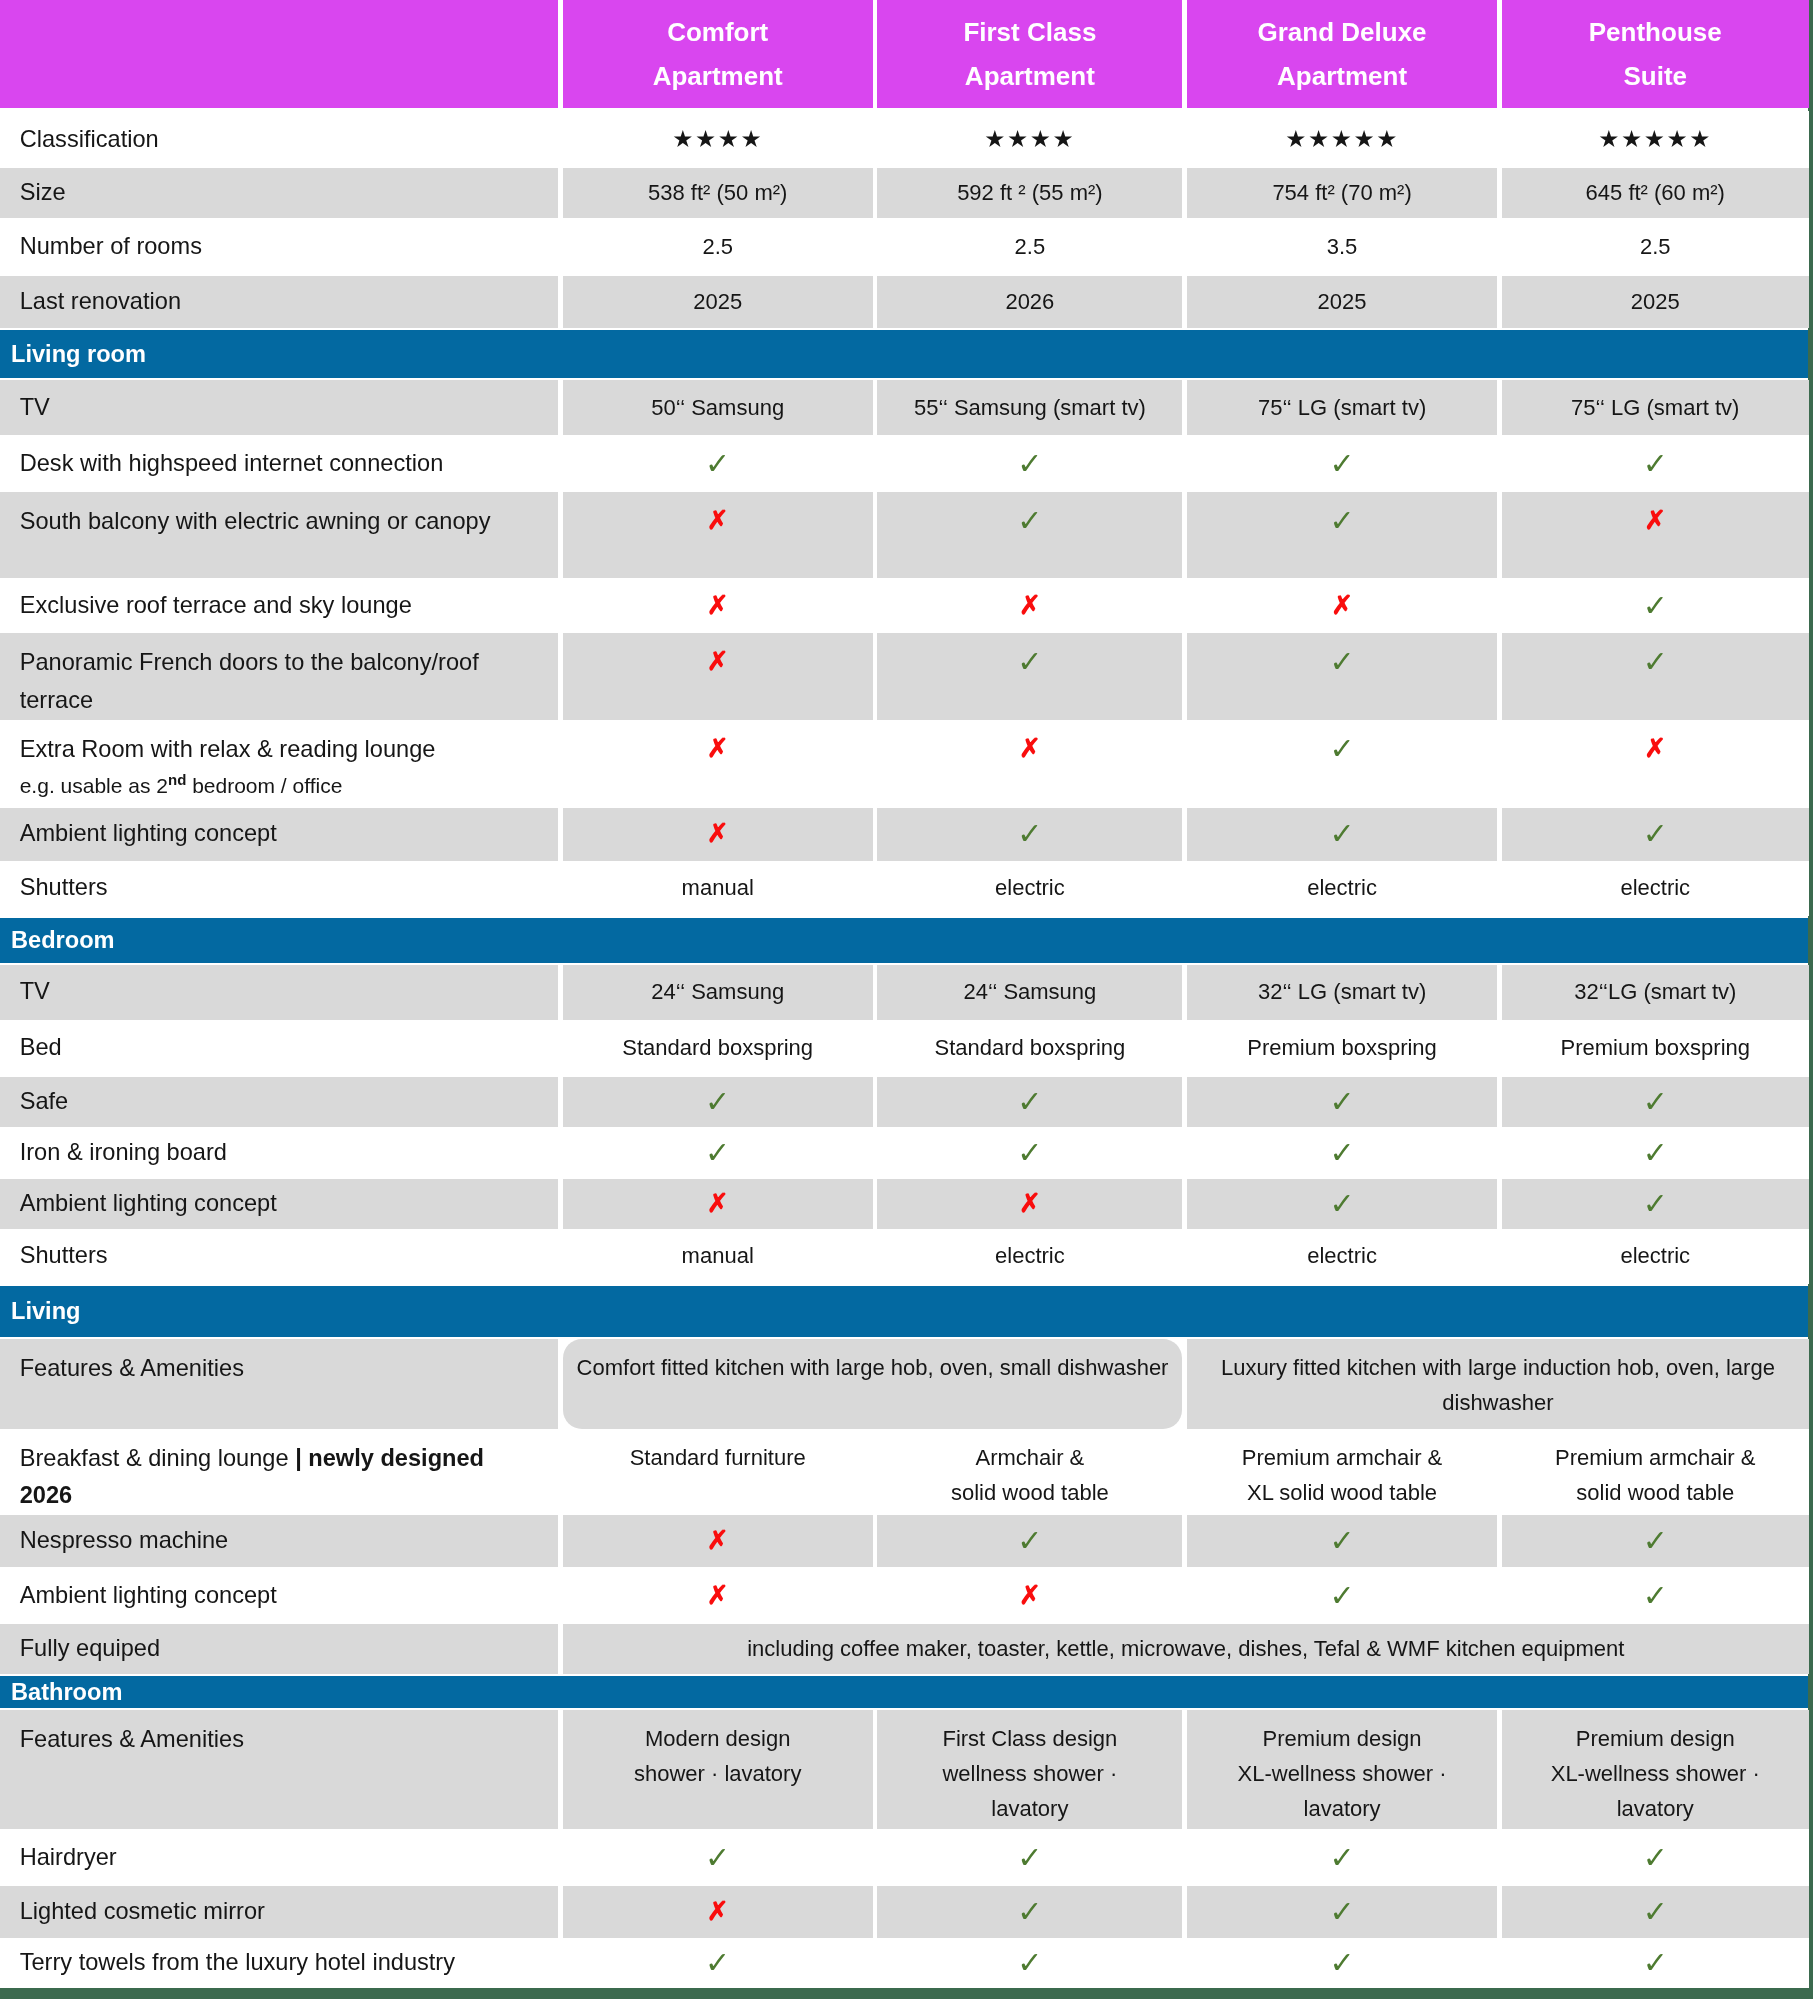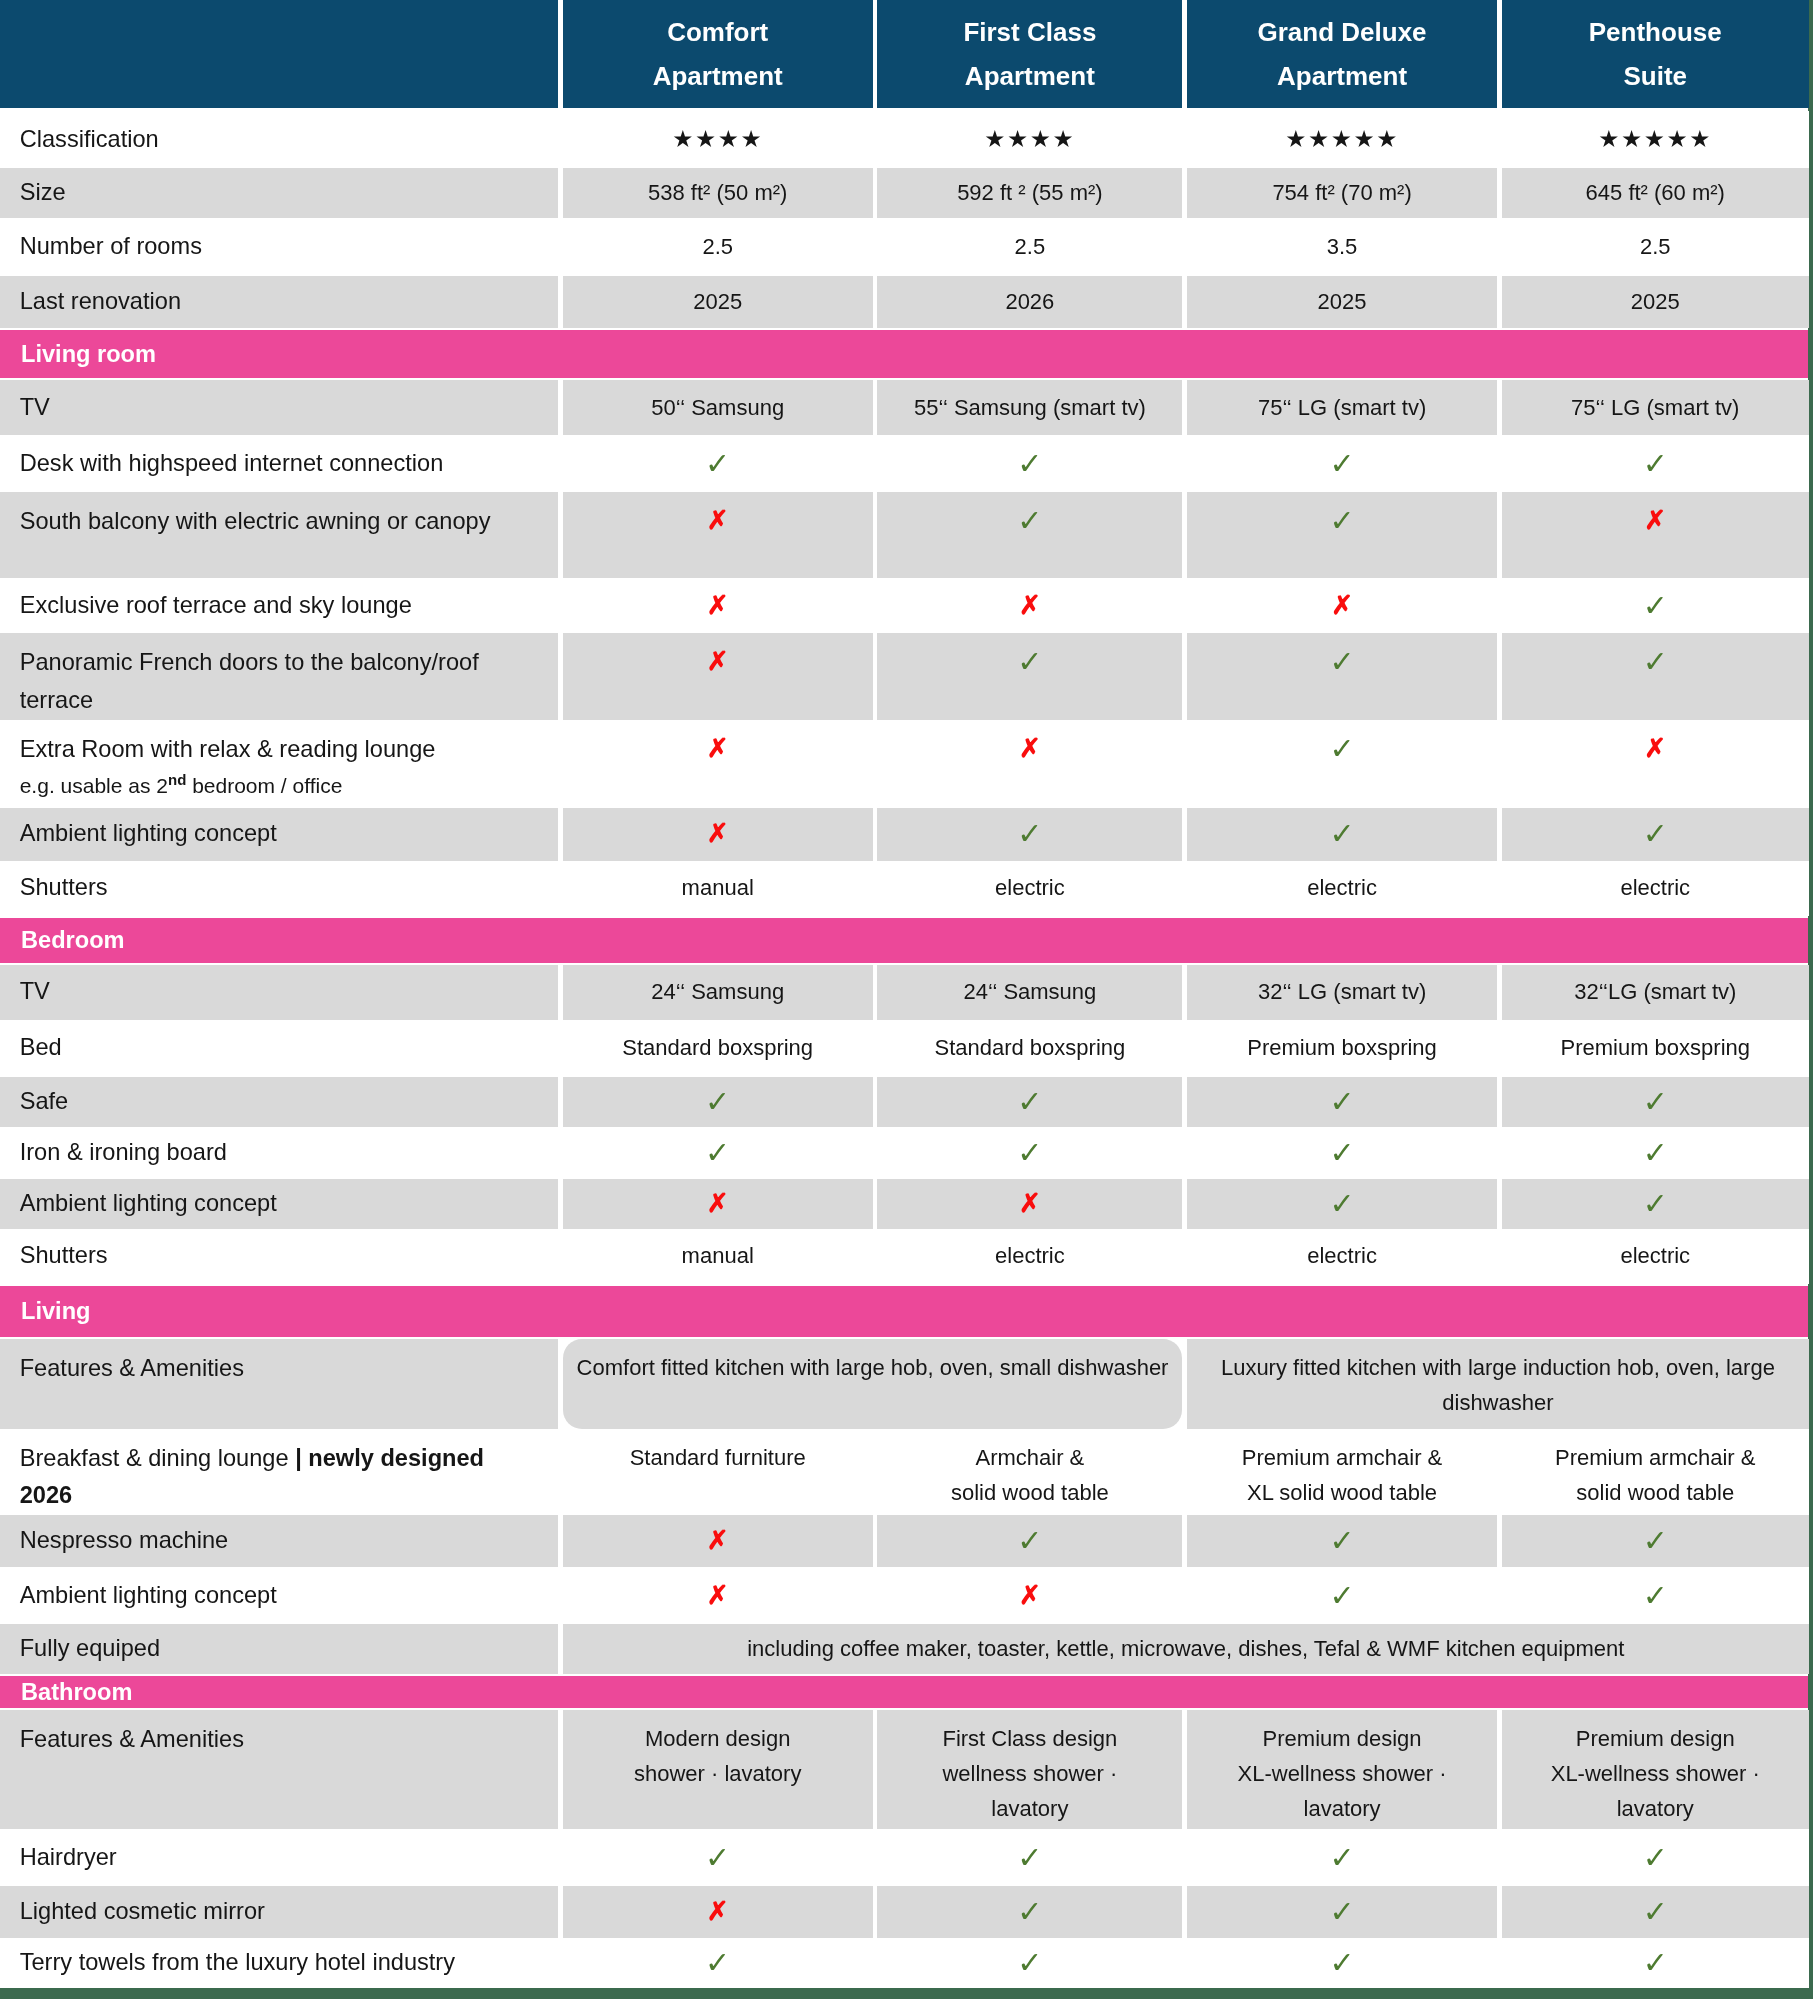--- a/index.html
+++ b/index.html
@@ -14,21 +14,21 @@
   
   .thead{
     display:grid;
     grid-template-columns:558px 310px 305px 310px 307px;
     column-gap:4.7px;
     height:108px;
     border-bottom:3.1px solid #ffffff;
     box-sizing:content-box;
   }
   .hcell{
-    background:#0c4a6e;
+    background:#d946ef;
     color:#ffffff;
     font-weight:700;
     font-size:26px;
     line-height:1.7;
     display:flex;
     align-items:center;
     justify-content:center;
     text-align:center;
     white-space:pre-line;
   }
@@ -67,25 +67,25 @@
   .val.no{color:#F90D0D;font-size:26px;font-weight:700;line-height:1.35;}
   .stars{letter-spacing:1.6px;font-size:23.6px;}
   .sublabel{display:block;font-size:21px;}
   .sublabel sup{font-size:15px;font-weight:bold;}
   .boldpart{font-weight:700;white-space:pre-line;}
   .span2l{grid-column:2/4;border-radius:19px;}
   .span2r{grid-column:4/6;}
   .span4{grid-column:2/6;}
   
   .section-row{
-    background:#ec4899;
+    background:#0369a1;
     color:#ffffff;
     display:flex;
     align-items:center;
-    padding-left:21px;
+    padding-left:11px;
     font-weight:700;
     font-size:23.6px;
     border-top:2.4px solid #ffffff;
     border-bottom:2.4px solid #ffffff;
     box-sizing:border-box;
   }
 </style>
 </head>
 <body>
 

